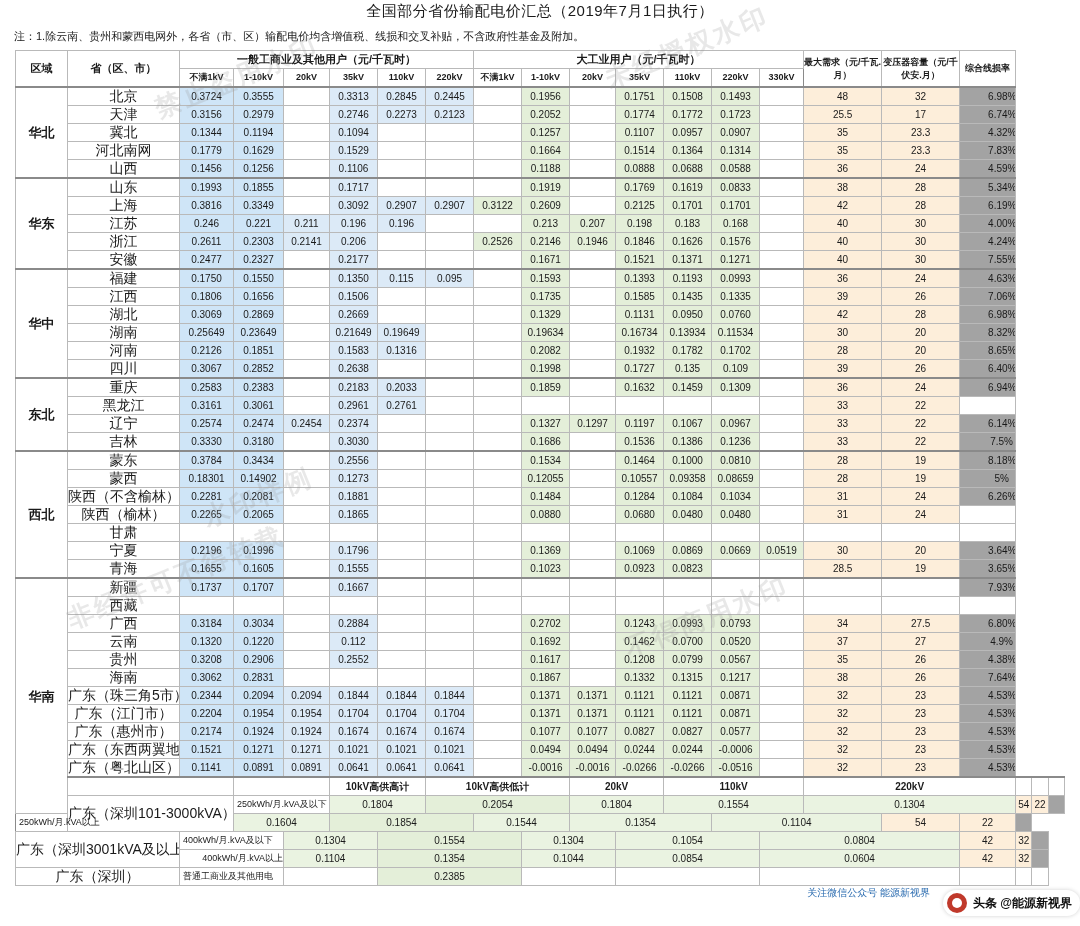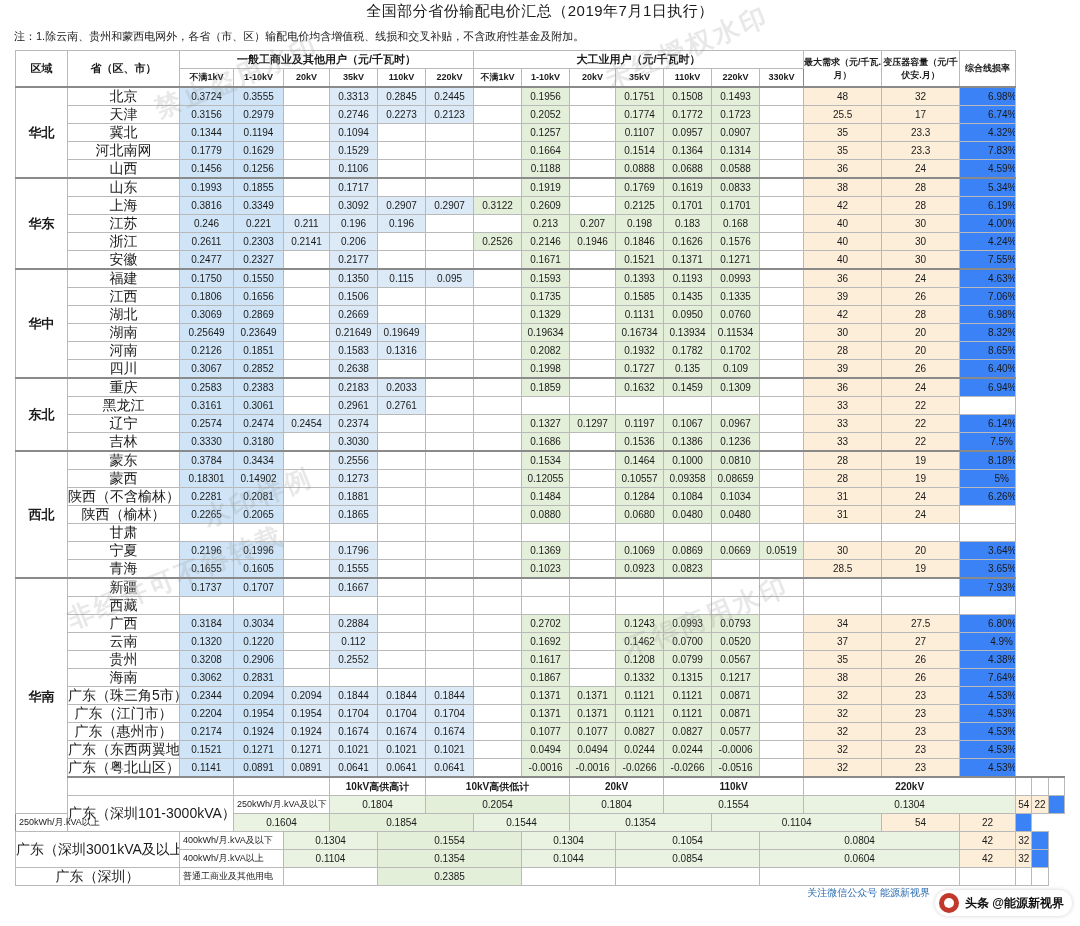--- a/index.html
+++ b/index.html
@@ -51,37 +51,37 @@
   }
   .prov{
     font-size:14px;
     text-align:center;
   }
   .c-blue{background:#cfe5f7;}
   .c-blue2{background:#dceaf7;}
   .c-green{background:#e4efd9;}
   .c-green2{background:#eaf3e1;}
   .c-orange{background:#fdeeda;}
-  .c-purple{background:#3b82f6;padding-left:28px;}
+  .c-purple{background:#a3a3a3;padding-left:28px;}
   .c-white{background:#ffffff;}
   .thick-top{border-top:2px solid #8a8a8a;}
   .grp-border-l{border-left:1.6px solid #8a8a8a;}
   .wm{
     position:absolute;
     color:rgba(150,150,150,0.22);
     font-size:26px;
     font-weight:bold;
     transform:rotate(-22deg);
     pointer-events:none;
     white-space:nowrap;
     letter-spacing:3px;
   }
   #brand{
     position:absolute;
-    right:8px;bottom:10px;
+    right:0;bottom:10px;
     display:flex;align-items:center;gap:6px;
     background:#fff;
     padding:3px 8px 3px 4px;
     border-radius:14px;
     box-shadow:0 0 4px rgba(0,0,0,0.18);
   }
   #brand .logo{
     width:20px;height:20px;border-radius:50%;
     background:#c0392b;
     position:relative;
@@ -926,21 +926,21 @@
         <td colspan="2" class="c-green2">0.1304</td>
         <td colspan="3" class="c-green">0.1554</td>
         <td colspan="2" class="c-green2">0.1304</td>
         <td colspan="3" class="c-green2">0.1054</td>
         <td colspan="3" class="c-green2">0.0804</td>
         <td class="c-orange grp-border-l">42</td>
         <td class="c-orange">32</td>
         <td class="c-purple grp-border-l">4.53%</td>
       </tr>
       <tr>
-        <td colspan="2" class="c-white grp-border-l" style="font-size: 9px; text-align: left; padding-left: 3px;">400kWh/月.kVA以上</td>
+        <td colspan="2" class="c-white grp-border-l" style="font-size: 9px; text-align: right; padding-left: 3px;">400kWh/月.kVA以上</td>
         <td colspan="2" class="c-green2">0.1104</td>
         <td colspan="3" class="c-green">0.1354</td>
         <td colspan="2" class="c-green2">0.1044</td>
         <td colspan="3" class="c-green2">0.0854</td>
         <td colspan="3" class="c-green2">0.0604</td>
         <td class="c-orange grp-border-l">42</td>
         <td class="c-orange">32</td>
         <td class="c-purple grp-border-l">4.53%</td>
       </tr>
       <tr>

